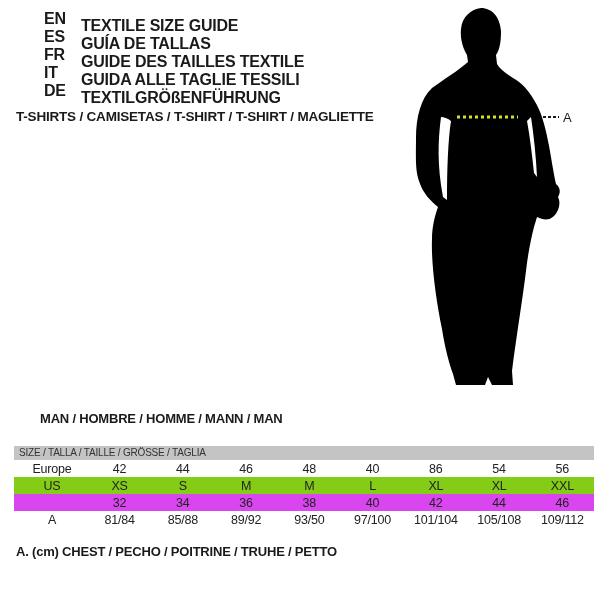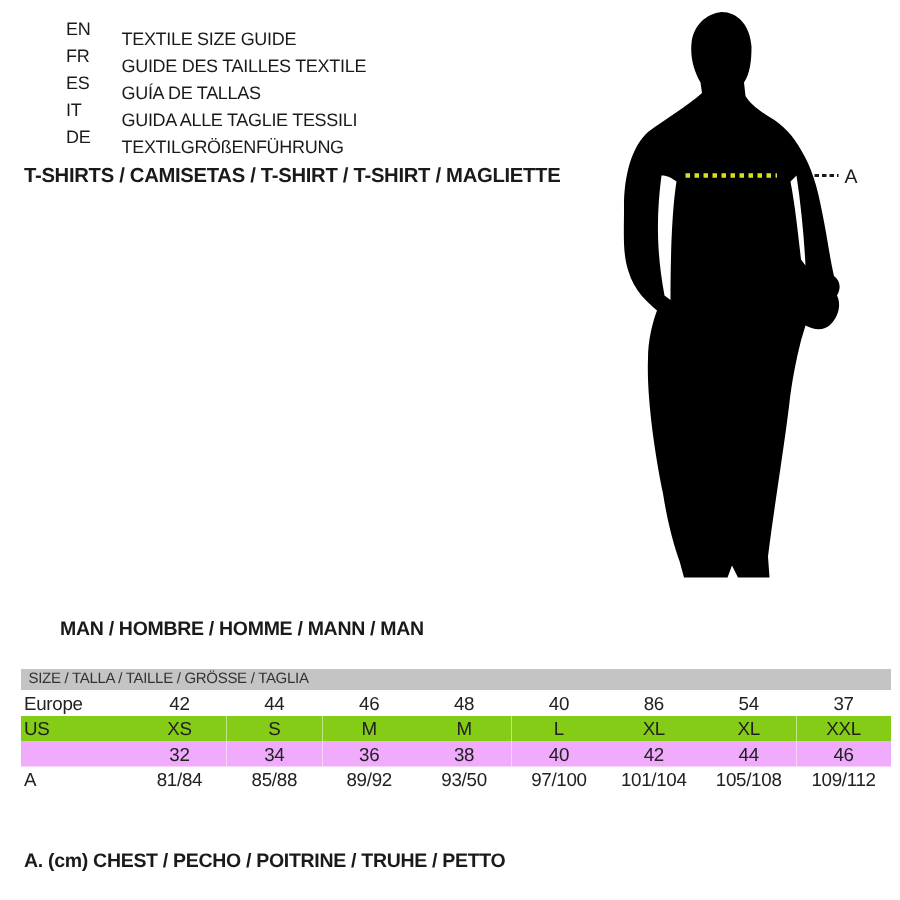--- a/index.html
+++ b/index.html
@@ -8,21 +8,21 @@
     background:#ffffff;
     font-family:"Liberation Sans", sans-serif;
     color:#1a1a1a;
     position:relative;
     overflow:hidden;
     letter-spacing:-0.2px;
   }
 
   
   .lang-block { position:absolute; top:10px; left:22px; }
-  .lang-row { display:flex; height:18px; align-items:center; font-size:12px; font-weight:normal;padding-left:22px; }
+  .lang-row { display:flex; height:18px; align-items:center; font-size:16px; font-weight:bold;padding-left:22px; }
   .lang-code { width:37px; flex:0 0 37px; }
   .lang-label { white-space:nowrap;margin-top:14px; }
 
   
   .cat-block { position:absolute; top:107px; left:16px; font-size:13.5px; font-weight:bold; line-height:20px; white-space:nowrap; }
 
   
   .figure { position:absolute; left:405px; top:5px; width:175px; height:385px; }
 
   
@@ -31,41 +31,41 @@
   
   .table-wrap { position:absolute; top:446px; left:14px; width:580px; }
   .table-header {
     height:14px; line-height:14px;
     font-size:10px; padding-left:5px;
     color:#333333;
     white-space:nowrap;
   }
   table { border-collapse:collapse; width:100%; table-layout:fixed; font-size:12.5px; color:#222; }
   td { height:17px; padding:0; text-align:center; overflow:hidden; white-space:nowrap; }
-  td.lbl { text-align:left; padding-left:2px; }
+  td.lbl { text-align:center; padding-left:2px; }
   col.label-col { width:74px; }
 
   
-  .footnote { position:absolute; top:566px; left:16px; font-size:13px; font-weight:bold; white-space:nowrap; }
+  .footnote { position:absolute; top:544px; left:16px; font-size:13px; font-weight:bold; white-space:nowrap; }
 </style>
 </head>
 <body>
 
 <div class="lang-block">
   <div class="lang-row">
     <span class="lang-code">EN</span>
     <span class="lang-label">TEXTILE SIZE GUIDE</span>
   </div>
   <div class="lang-row">
+    <span class="lang-code">ES</span>
+    <span class="lang-label">GUÍA DE TALLAS</span>
+  </div>
+  <div class="lang-row">
     <span class="lang-code">FR</span>
     <span class="lang-label">GUIDE DES TAILLES TEXTILE</span>
-  </div>
-  <div class="lang-row">
-    <span class="lang-code">ES</span>
-    <span class="lang-label">GUÍA DE TALLAS</span>
   </div>
   <div class="lang-row">
     <span class="lang-code">IT</span>
     <span class="lang-label">GUIDA ALLE TAGLIE TESSILI</span>
   </div>
   <div class="lang-row">
     <span class="lang-code">DE</span>
     <span class="lang-label">TEXTILGRÖßENFÜHRUNG</span>
   </div>
 </div>
@@ -129,34 +129,34 @@
     <tbody>
       <tr>
         <td class="lbl">Europe</td>
         <td>42</td>
         <td>44</td>
         <td>46</td>
         <td>48</td>
         <td>40</td>
         <td>86</td>
         <td>54</td>
-        <td>37</td>
+        <td>56</td>
       </tr>
       <tr class="stripe" style="background: #84cc16;">
         <td class="lbl">US</td>
         <td>XS</td>
         <td>S</td>
         <td>M</td>
         <td>M</td>
         <td>L</td>
         <td>XL</td>
         <td>XL</td>
         <td>XXL</td>
       </tr>
-      <tr class="stripe" style="background: #f0abfc;">
+      <tr class="stripe" style="background: #d946ef;">
         <td class="lbl"></td>
         <td>32</td>
         <td>34</td>
         <td>36</td>
         <td>38</td>
         <td>40</td>
         <td>42</td>
         <td>44</td>
         <td>46</td>
       </tr>

